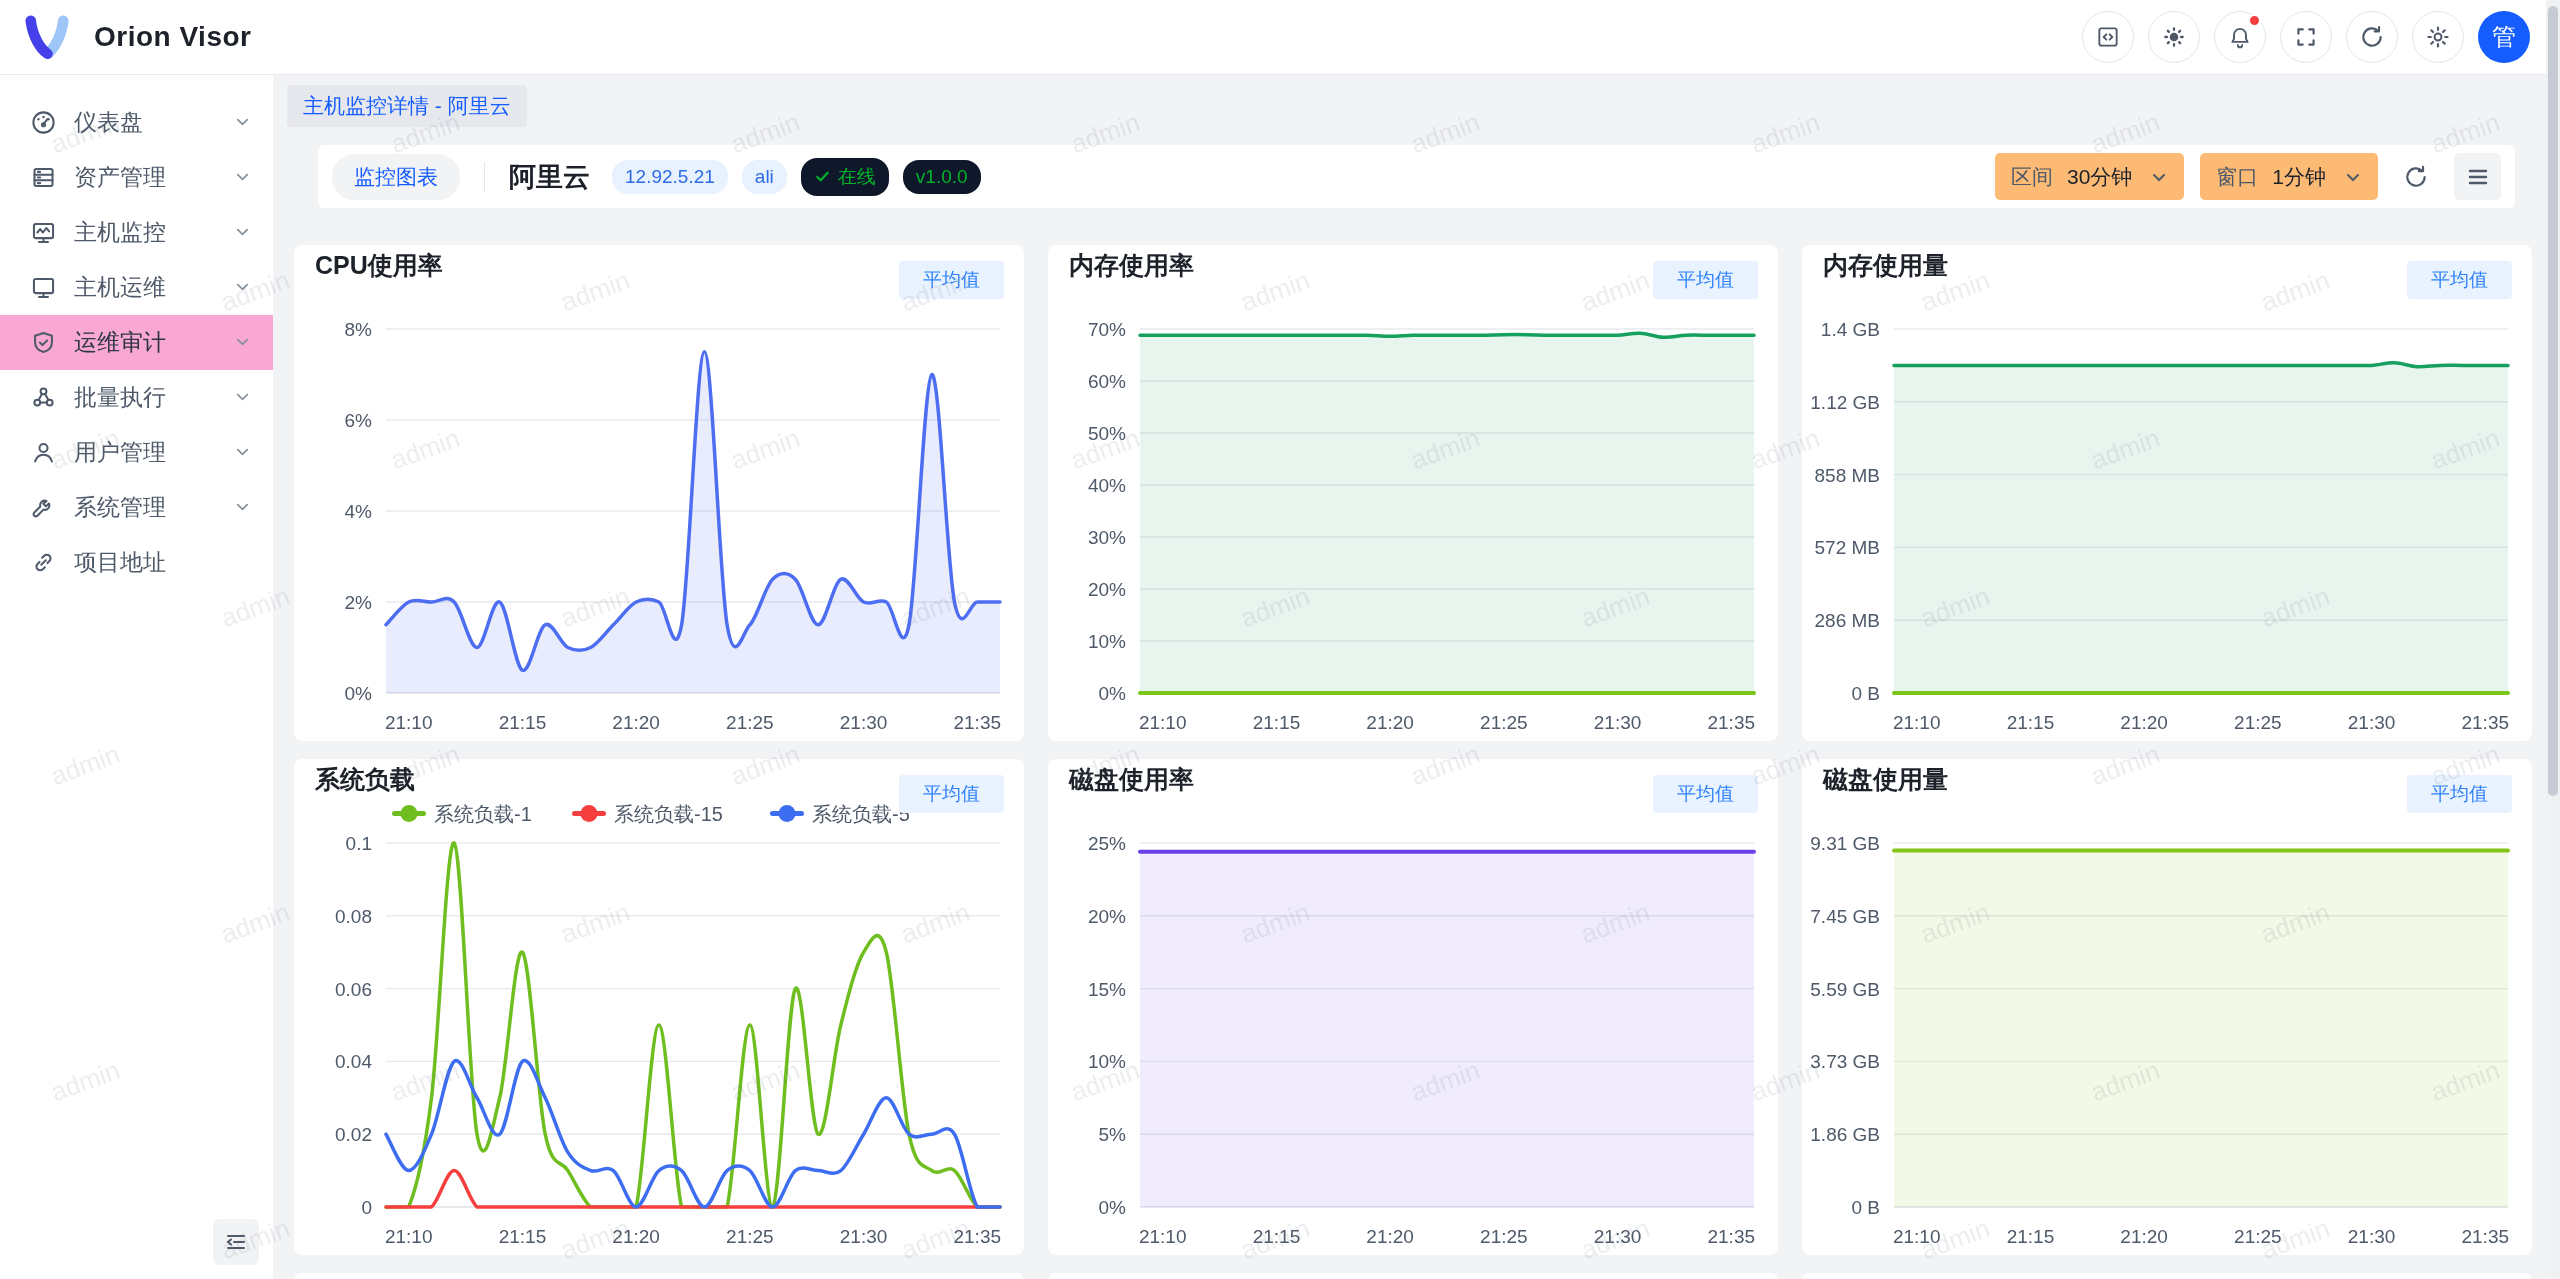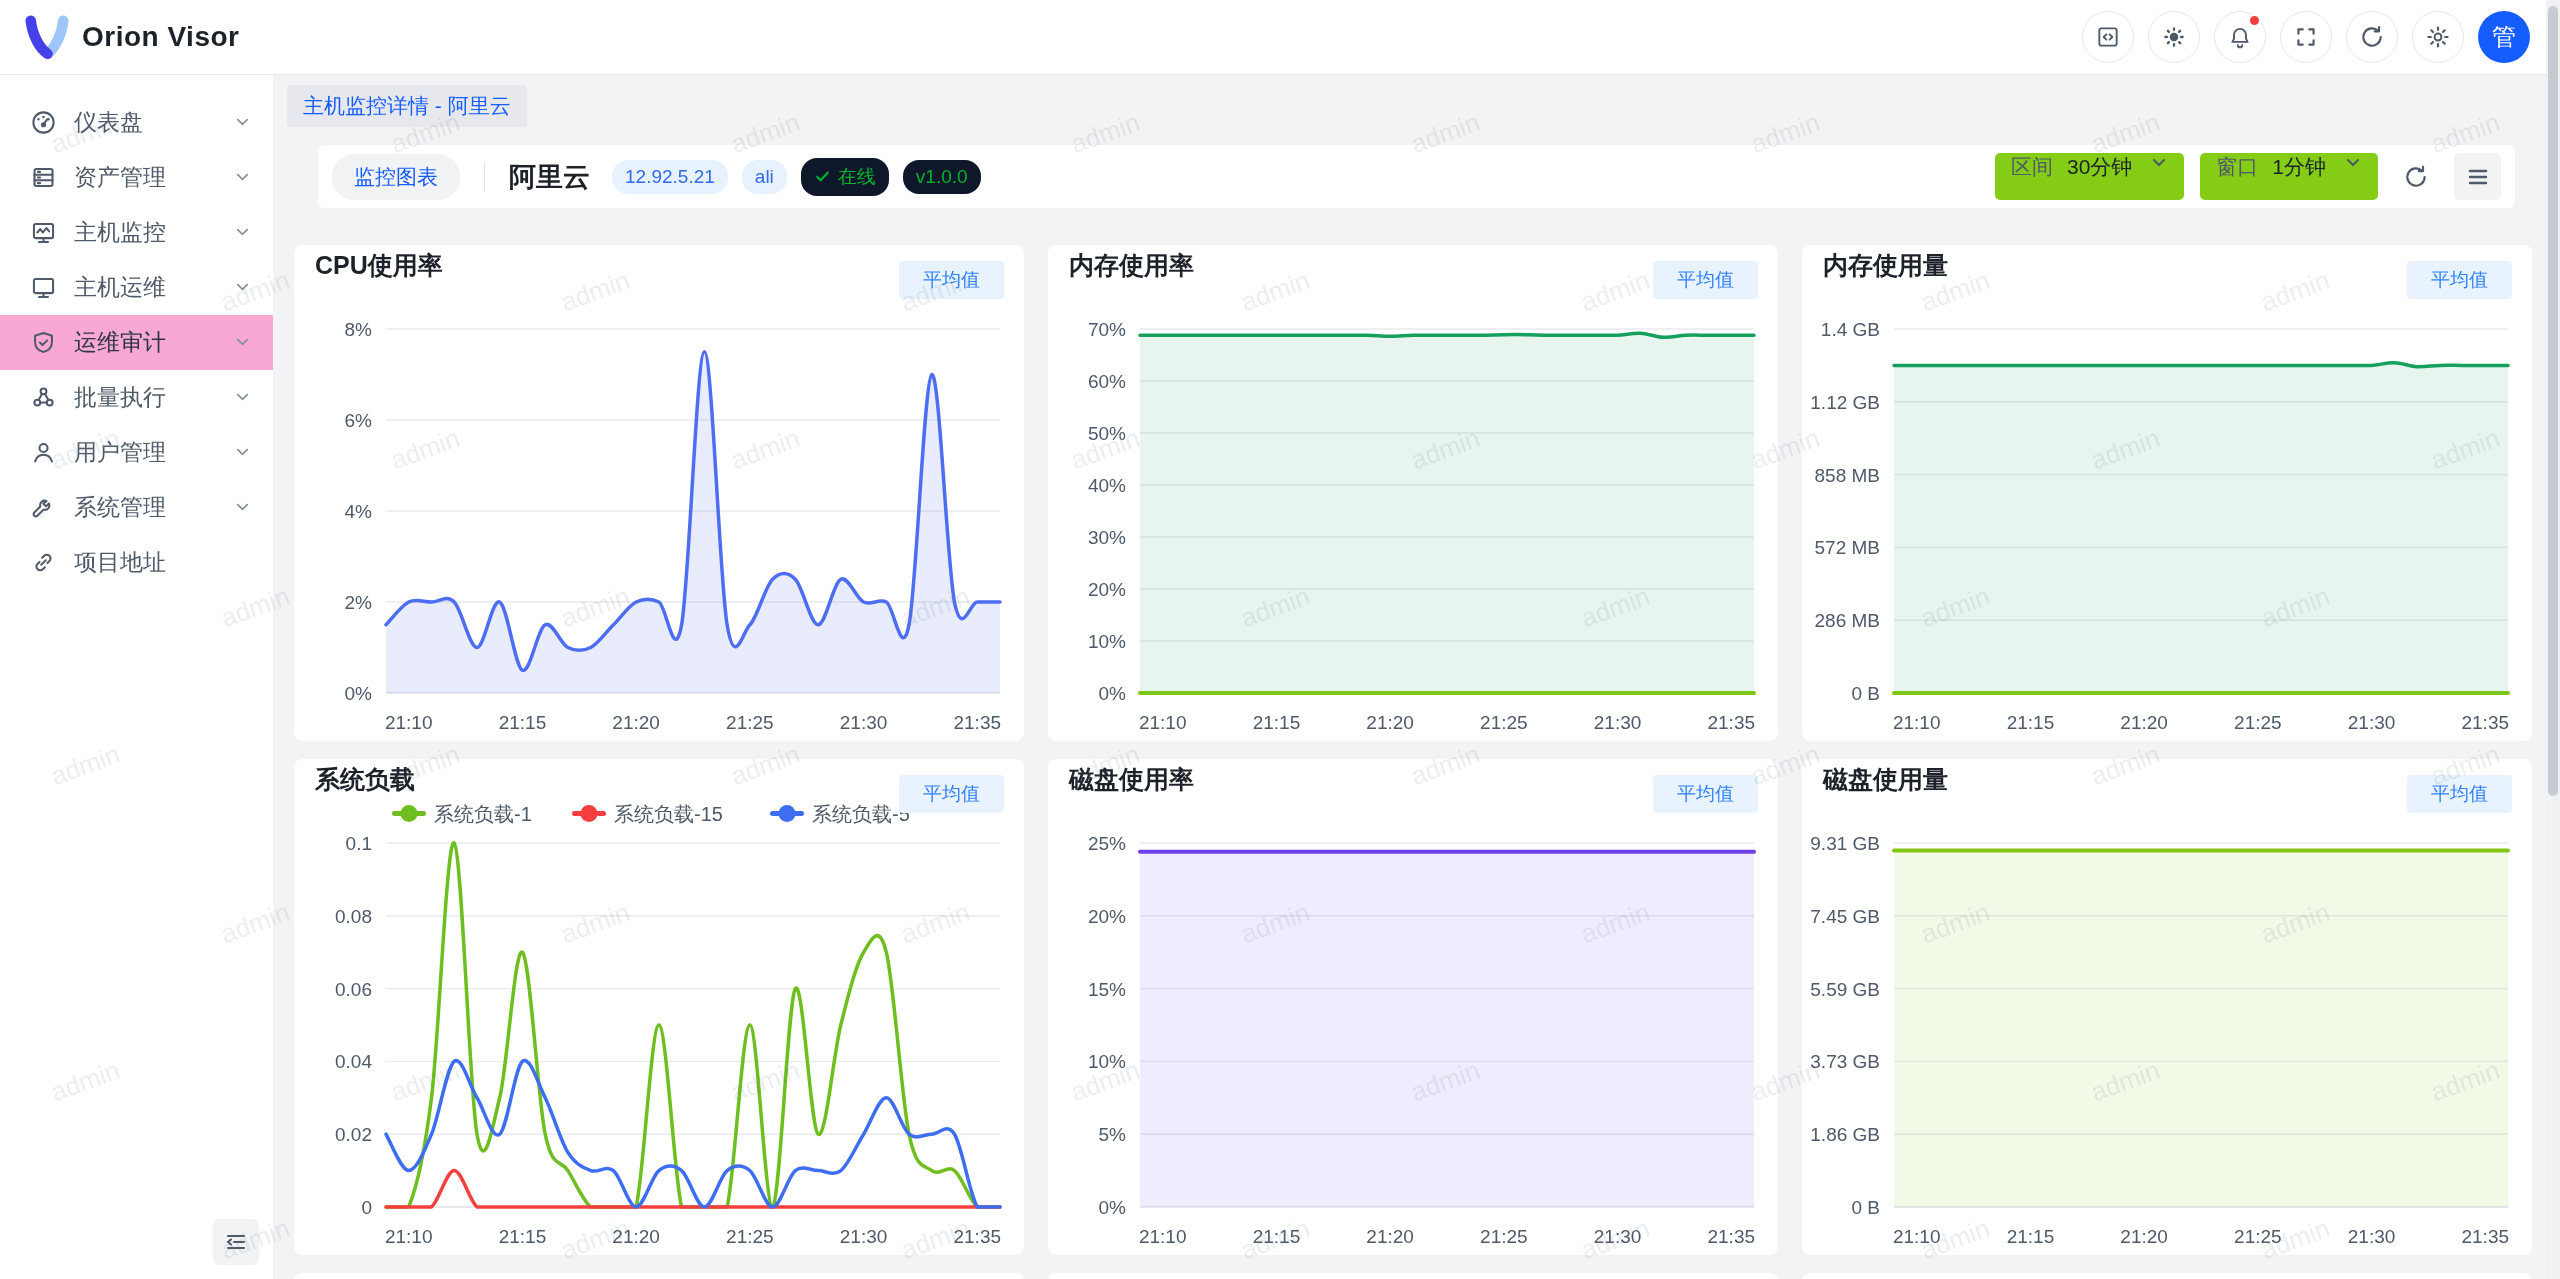--- a/index.html
+++ b/index.html
@@ -1,21 +1,21 @@
 <!DOCTYPE html>
 <html><head>
 <meta charset="utf-8">
 <style>
   html,body{margin:0;padding:0;background:#e9eaee;}
   *{box-sizing:border-box;font-family:"Liberation Sans","DejaVu Sans",sans-serif;}
   .page{position:relative;width:2560px;height:1279px;background:#f2f3f5;overflow:hidden;}
 
   
   .app-header{position:absolute;left:0;top:0;width:2560px;height:75px;background:#fff;border-bottom:1px solid #e9eaef;display:flex;align-items:center;z-index:20;}
-  .logo{display:flex;align-items:center;margin-left:24px;}
+  .logo{display:flex;align-items:center;margin-left:24px;gap:12px;}
   .logo-title{margin-left:12px;font-size:28px;color:#1d2129;font-weight:600;letter-spacing:.5px;}
   .header-actions{margin-left:auto;margin-right:30px;display:flex;align-items:center;gap:14px;}
   .hbtn{position:relative;width:52px;height:52px;border-radius:50%;background:#fff;border:1px solid #e5e6eb;display:flex;align-items:center;justify-content:center;color:#4e5969;cursor:pointer;padding:0;}
   .hbtn svg{display:block;}
   .hdot{position:absolute;top:2px;right:4px;width:13px;height:13px;border-radius:50%;background:#f53f3f;border:2px solid #fff;}
   .avatar{width:52px;height:52px;border-radius:50%;background:#165dff;color:#fff;font-size:24px;display:flex;align-items:center;justify-content:center;border:none;cursor:pointer;}
 
   
   .sidebar{position:absolute;left:0;top:75px;bottom:0;width:273px;background:#fff;z-index:10;}
   .side-list{padding-top:20px;}
@@ -32,21 +32,21 @@
 
   .toolbar-card{position:absolute;left:45px;top:70px;width:2197px;height:63px;background:#fff;border-radius:6px;display:flex;align-items:center;padding:0 14px;}
   .tab-pill{background:#f2f3f5;border-radius:22px;padding:9px 22px;color:#165dff;font-size:21px;border:none;cursor:pointer;}
   .tb-divider{width:1px;height:30px;background:#e5e6eb;margin:0 24px;}
   .host-name{font-size:27px;font-weight:700;color:#1d2129;}
   .tags{display:flex;align-items:center;gap:14px;margin-left:22px;}
   .tag{display:inline-flex;align-items:center;gap:7px;border-radius:16px;padding:6px 13px;font-size:19px;}
   .tag.blue{background:#e8f1fe;color:#2e6be5;}
   .tag.green{background:#0f172a;color:#00b42a;}
   .tb-right{margin-left:auto;display:flex;align-items:center;gap:16px;}
-  .select-pill{display:flex;background:#84cc16;border-radius:5px;height:47px;padding:0 16px;cursor:pointer;}
+  .select-pill{display:flex;align-items:center;background:#fdba74;border-radius:5px;height:47px;padding:0 16px;cursor:pointer;}
   .select-pill .lab{color:#4e5969;font-size:21px;margin-right:14px;}
   .select-pill .val{color:#1d2129;font-size:21px;margin-right:18px;}
   .select-pill .chev{color:#4e5969;}
   .icon-plain{border:none;background:transparent;color:#4e5969;width:44px;height:44px;display:flex;align-items:center;justify-content:center;cursor:pointer;padding:0;}
   .icon-square{border:none;background:#f2f3f5;border-radius:5px;color:#4e5969;width:47px;height:47px;display:flex;align-items:center;justify-content:center;cursor:pointer;padding:0;}
 
   .charts-grid{position:absolute;left:21px;top:170px;display:grid;grid-template-columns:repeat(3,730px);column-gap:24px;row-gap:18px;}
   .chart-card{position:relative;width:730px;height:496px;background:#fff;border-radius:8px;}
   .chart-card.peek{height:60px;}
   .chart-title{position:absolute;left:21px;top:4px;font-size:25px;font-weight:700;color:#1d2129;margin:0;}

